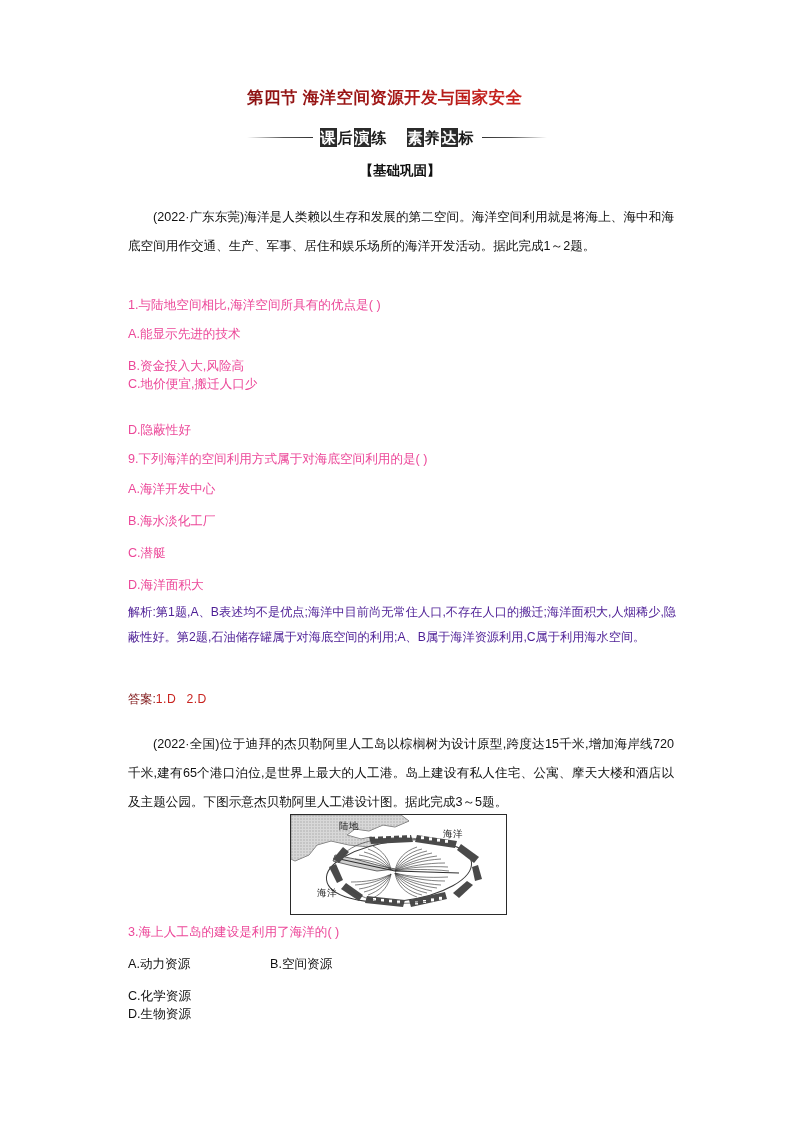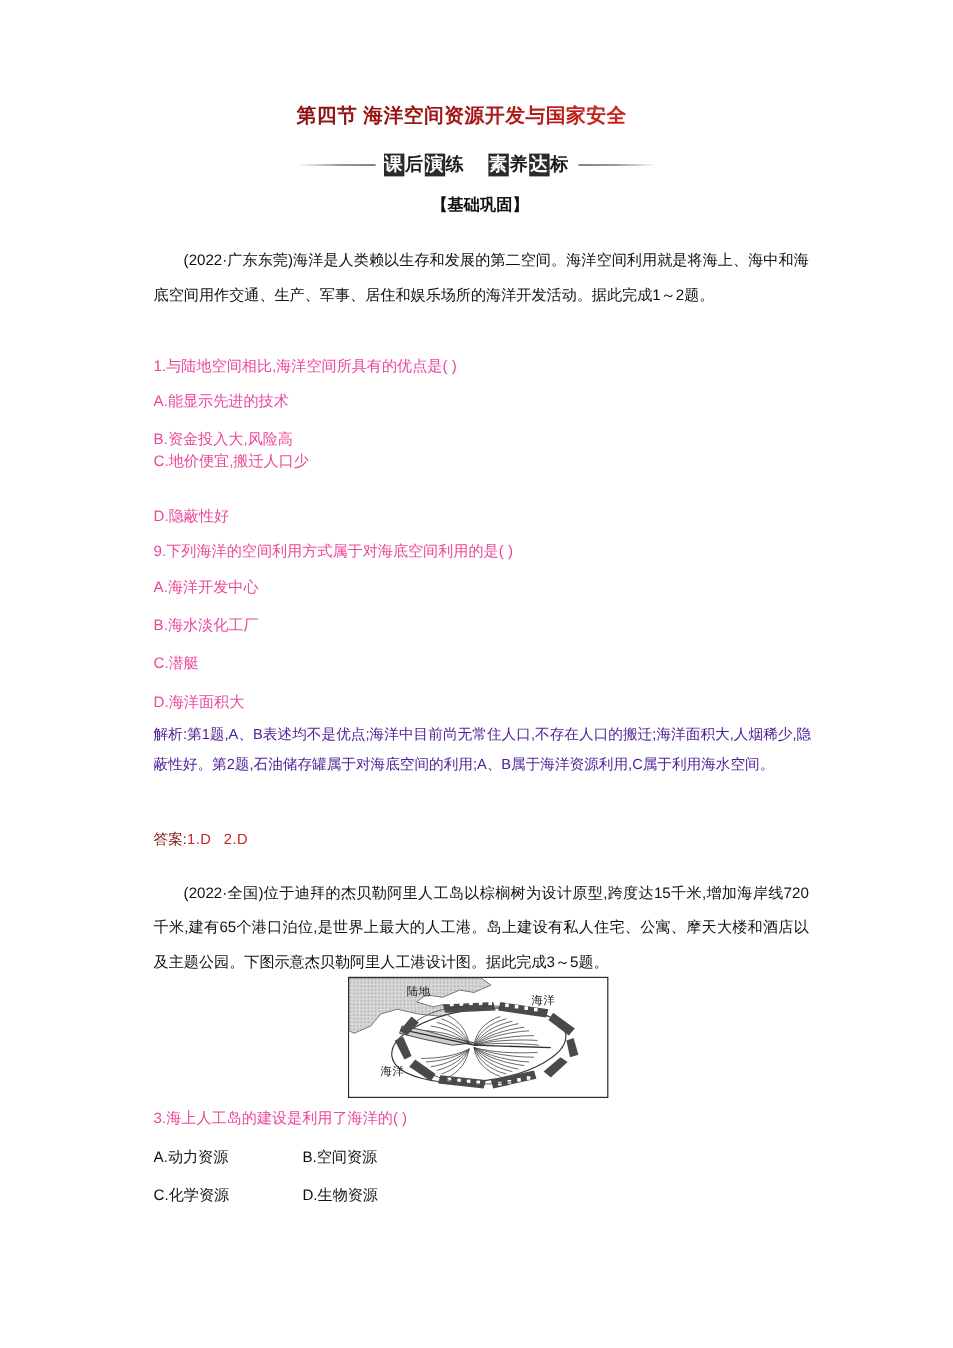--- a/index.html
+++ b/index.html
@@ -325,22 +325,22 @@
         <path d="M56,72 C70,86 104,92 138,86" stroke="#444" stroke-width="0.7" fill="none"></path>
       </g>
     </svg>
 
     <span class="fig-label land">陆地</span>
     <span class="fig-label sea-r">海洋</span>
     <span class="fig-label sea-l">海洋</span>
   </div>
 
   <div class="opt" style="top:923px;">3.海上人工岛的建设是利用了海洋的(        )</div>
-  <div class="opt-two" style="top:955px;">
+  <div class="opt-two" style="top:955px;gap:18px;">
     <span>A.动力资源</span>
     <span>B.空间资源</span>
   </div>
-  <div class="opt-two" style="top:987px;">
+  <div class="opt-two" style="top:987px;flex-direction:column;">
     <span>C.化学资源</span>
     <span>D.生物资源</span>
   </div>
 
 </div>
 
 </body></html>

